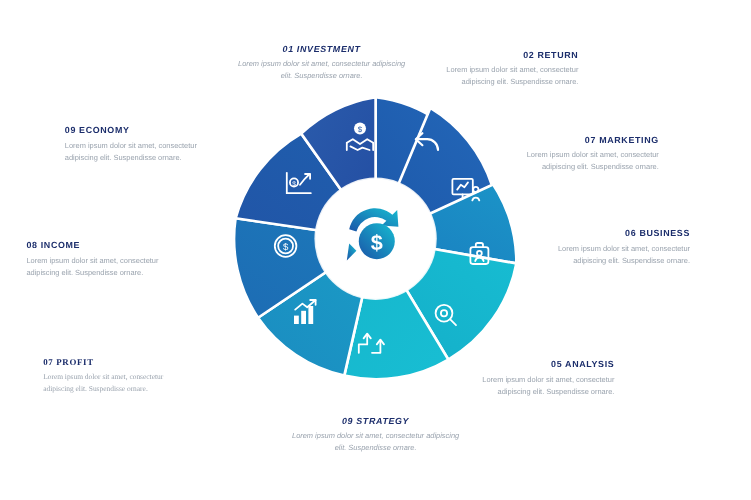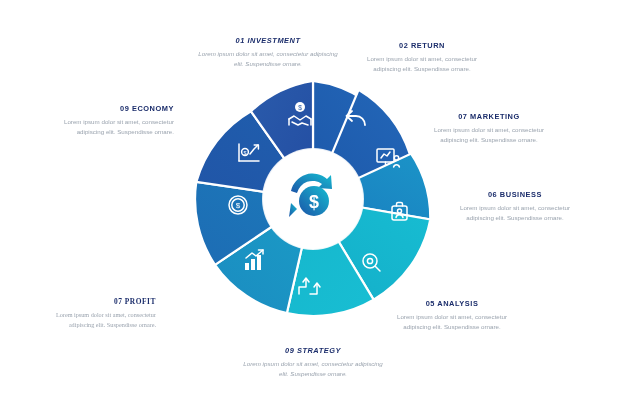--- a/index.html
+++ b/index.html
@@ -56,22 +56,22 @@
     letter-spacing: 0.55px;
     color: #1b2d6b;
     margin-bottom: 4px;
     white-space: nowrap;
   }
   .label .desc {
     font-size: 6.2px;
     line-height: 1.65;
     color: #9aa3ae;
   }
-  .label.right { text-align: center; }
-  .label.left  { text-align: right; }
+  .label.right { text-align: right; }
+  .label.left  { }
   .label.center{ text-align: center; width: 150px; font-style: italic; }
 
   
   .seg-icon { pointer-events: none; }
 </style>
 </head>
 <body>
 
 <div id="infographic">
 
@@ -247,19 +247,23 @@
   <div class="label center" style="left:238px; top:346px;">
     <div class="title">09 STRATEGY</div>
     <div class="desc">Lorem ipsum dolor sit amet, consectetur adipiscing elit. Suspendisse ornare.</div>
   </div>
 
   <div class="label left" style="left:36px; top:297px;font-family:Liberation Serif, serif;">
     <div class="title">07 PROFIT</div>
     <div class="desc">Lorem ipsum dolor sit amet, consectetur adipiscing elit. Suspendisse ornare.</div>
   </div>
 
+  <div class="label left" style="left:22px; top:200px;">
+    <div class="title">08 INCOME</div>
+    <div class="desc">Lorem ipsum dolor sit amet, consectetur adipiscing elit. Suspendisse ornare.</div>
+  </div>
 
   <div class="label left" style="left:54px; top:104px;">
     <div class="title">09 ECONOMY</div>
     <div class="desc">Lorem ipsum dolor sit amet, consectetur adipiscing elit. Suspendisse ornare.</div>
   </div>
 
 </div>
 
 </body></html>

